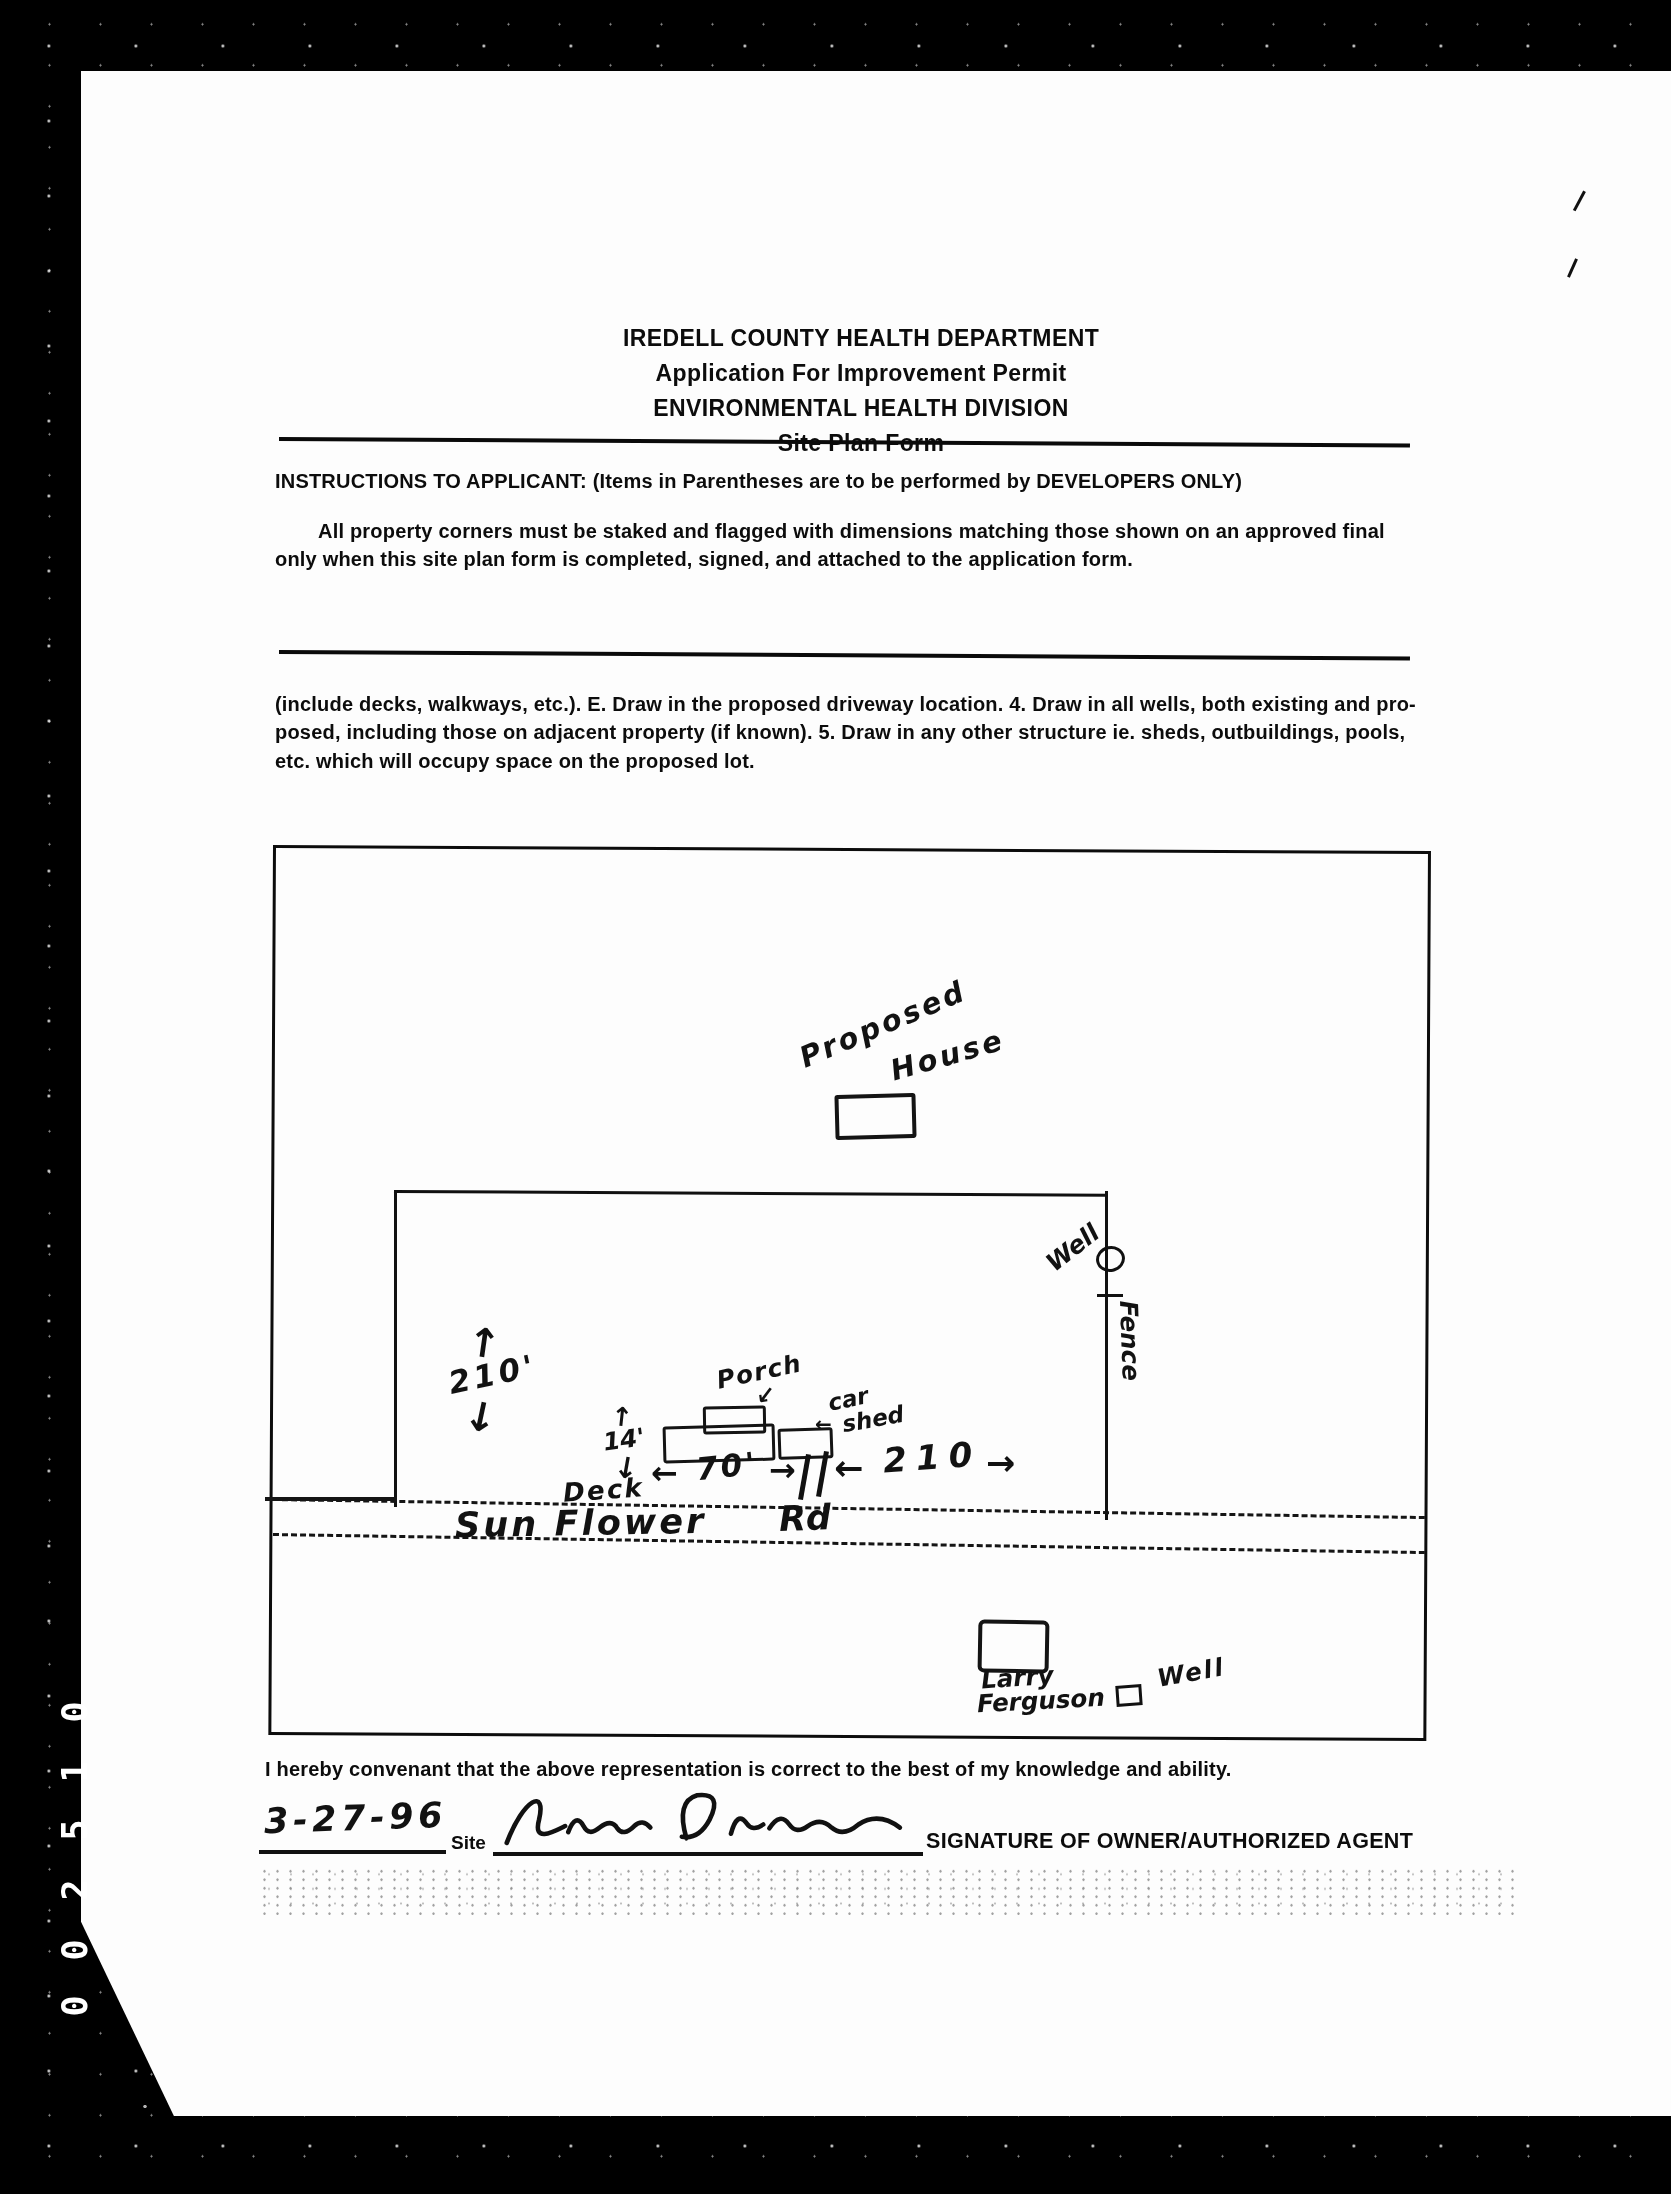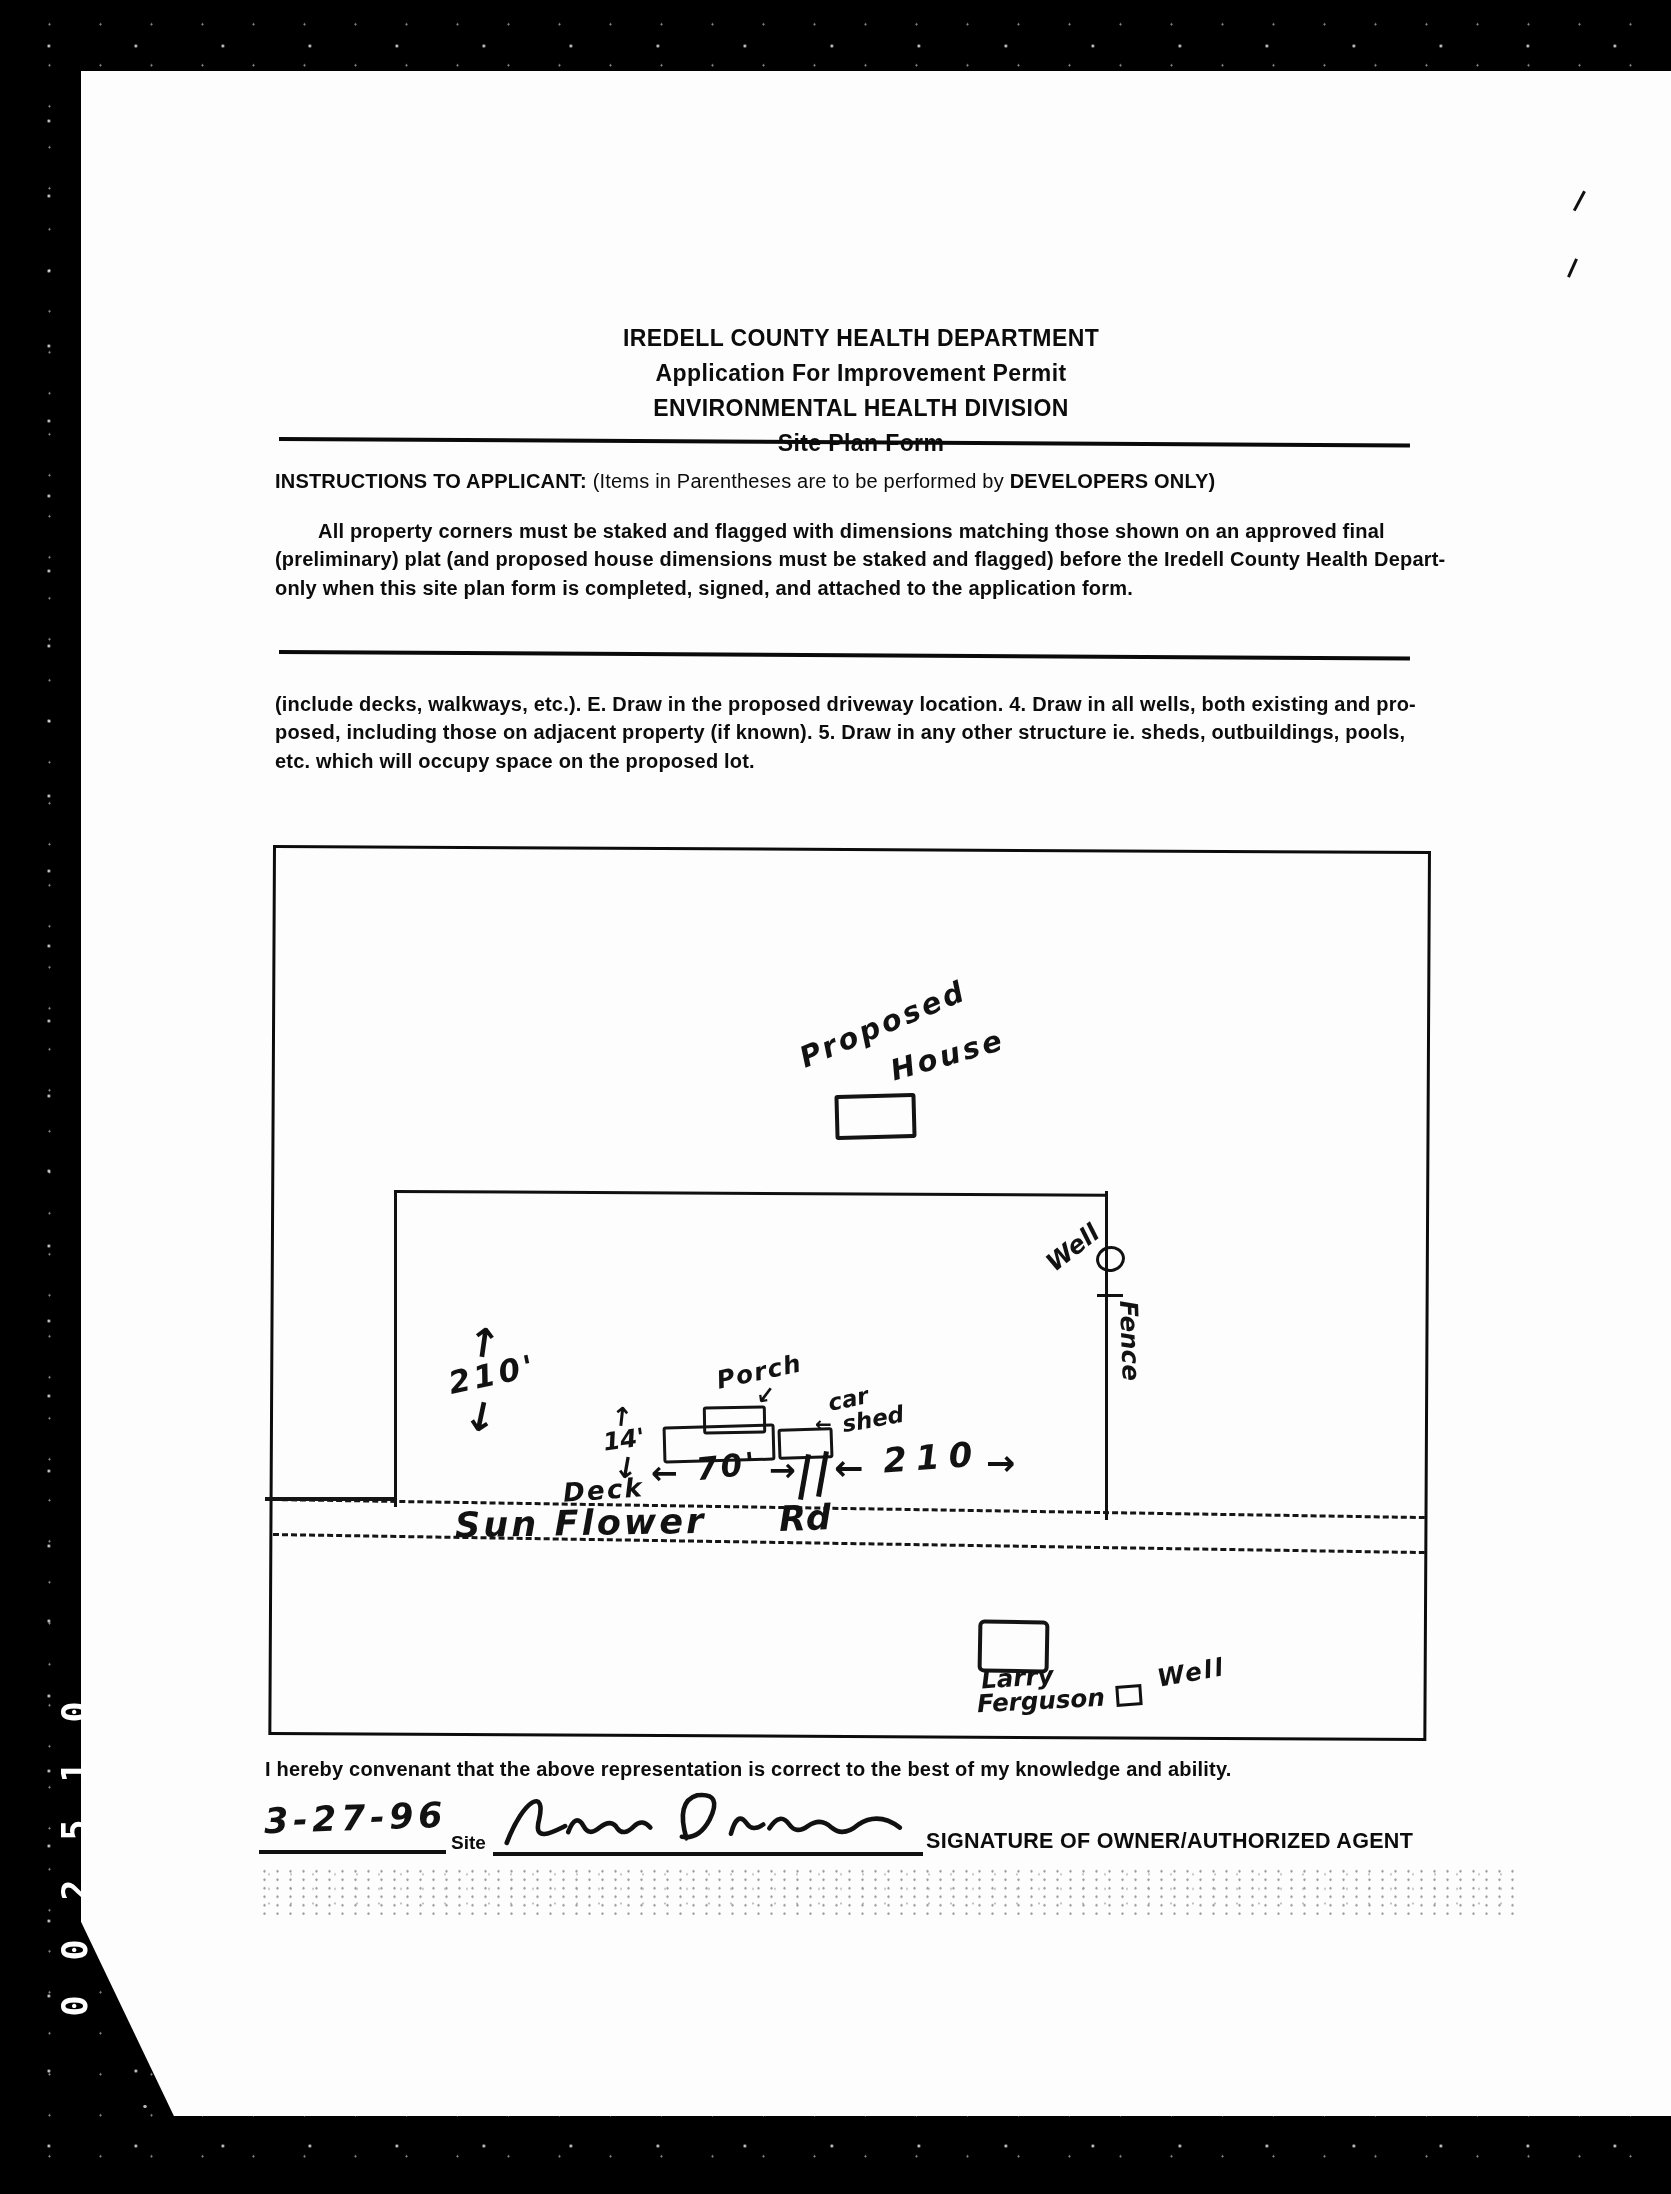--- a/index.html
+++ b/index.html
@@ -66,26 +66,25 @@
   <div class="abs print title" style="left:315px;top:250px;width:930px;">
     <div>IREDELL COUNTY HEALTH DEPARTMENT</div>
     <div>Application For Improvement Permit</div>
     <div>ENVIRONMENTAL HEALTH DIVISION</div>
     <div>Site Plan Form</div>
   </div>
 
   <div class="abs rule" style="left:198px;top:366px;width:1131px;"></div>
 
   <div class="abs print para" style="left:194px;top:396px;">
-    <span>INSTRUCTIONS TO APPLICANT:</span><span style="font-weight:normal;"> (Items in Parentheses are to be performed by </span><span>DEVELOPERS ONLY)</span>
+    <span>INSTRUCTIONS TO APPLICANT:</span><span style="font-weight:bold;"> (Items in Parentheses are to be performed by </span><span>DEVELOPERS ONLY)</span>
   </div>
 
   <div class="abs print" style="left:194px;top:446px;">
     <div class="para" style="padding-left:43px;">All property corners must be staked and flagged with dimensions matching those shown on an approved final</div>
-    <div class="para">(preliminary) plat (and proposed house dimensions must be staked and flagged) before the Iredell County Health Depart-</div>
     <div class="para">only when this site plan form is completed, signed, and attached to the application form.</div>
   </div>
 
   <div class="abs rule" style="left:198px;top:579px;width:1131px;"></div>
 
   <div class="abs print" style="left:194px;top:619px;">
     <div class="para">(include decks, walkways, etc.). E. Draw in the proposed driveway location. 4. Draw in all wells, both existing and pro-</div>
     <div class="para">posed, including those on adjacent property (if known). 5. Draw in any other structure ie. sheds, outbuildings, pools,</div>
     <div class="para">etc. which will occupy space on the proposed lot.</div>
   </div>

